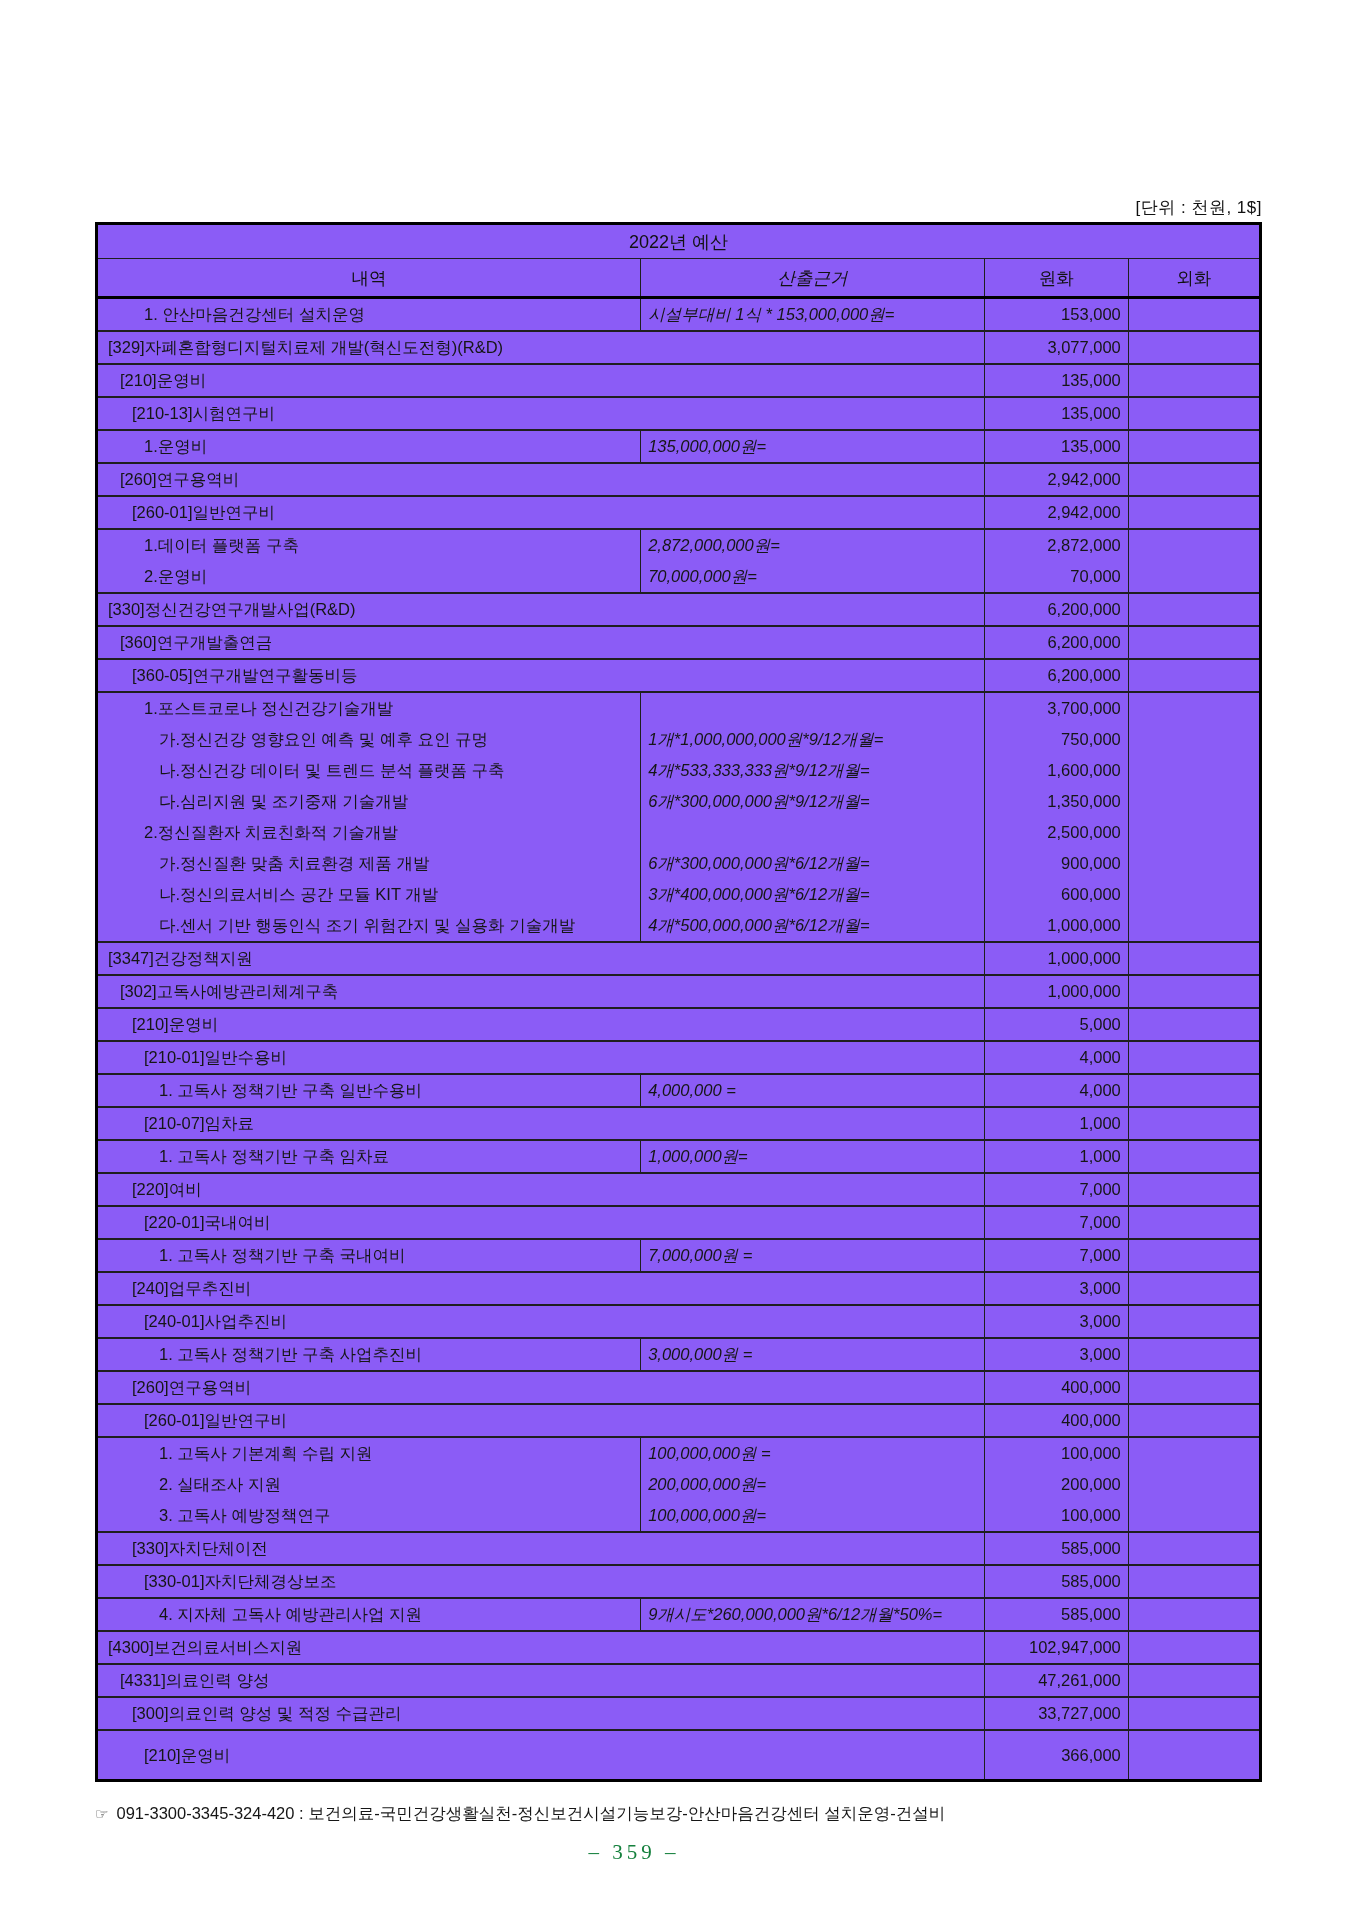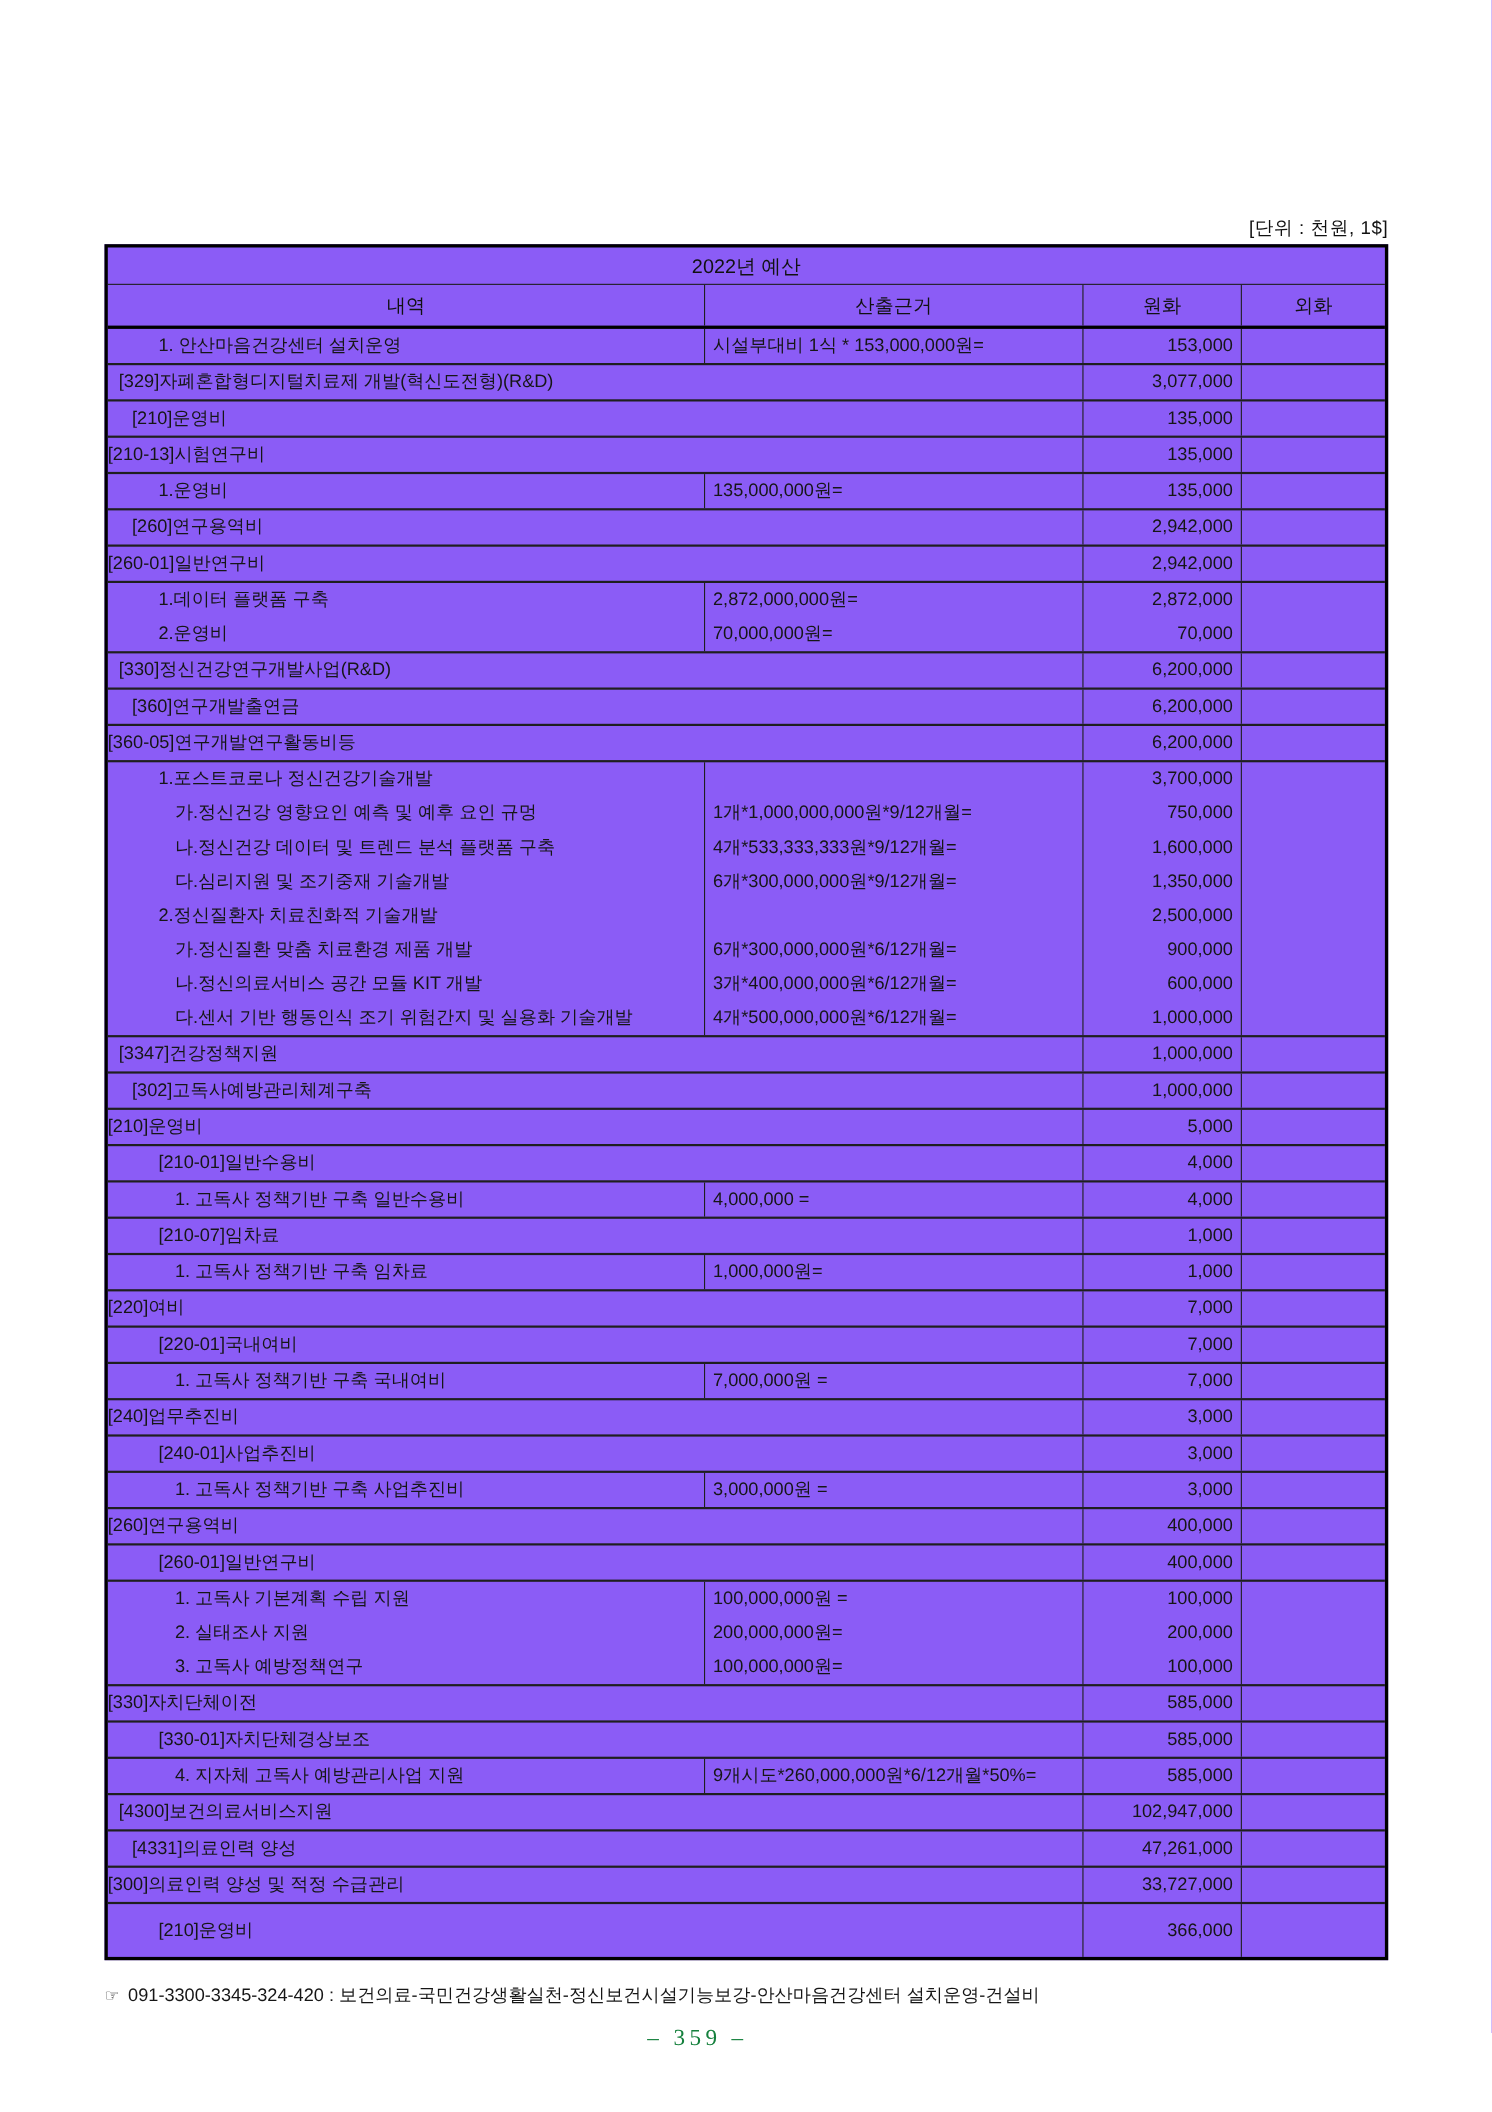--- a/index.html
+++ b/index.html
@@ -22,34 +22,34 @@
     height:34px;align-items:center;justify-content:center;
     font-size:18px;border-bottom:1.5px solid #1f1f1f;color:#111;
   }
   .header-row{height:40px;border-bottom:3px solid #000;}
   .hcell{
     display:flex;align-items:center;justify-content:center;
     font-size:17.5px;box-sizing:border-box;color:#111;
   }
   .cell{box-sizing:border-box;overflow:hidden;}
   .c-name{width:46.7%;}
-  .c-basis{width:29.6%;border-left:1.5px solid #1f1f1f;}
+  .c-basis{width:29.6%;border-left:1.5px solid #1f1f1f;font-style:italic;}
   .c-krw{width:12.4%;border-left:1.5px solid #1f1f1f;}
   .c-fx{width:11.3%;border-left:1.5px solid #1f1f1f;}
   .c-name.wide{width:76.3%;}
   .line{
     height:31px;line-height:31px;font-size:16.5px;
     white-space:nowrap;color:#161616;
   }
   .tall .line{height:48px;line-height:48px;}
   .num{text-align:right;padding-right:7px;font-size:16.5px;}
   .c-basis .line{padding-left:7px;}
   .ind0{padding-left:10px;}
   .ind1{padding-left:22px;}
-  .ind2{}
+  .ind2{padding-left:34px;}
   .ind3{padding-left:46px;}
   .ind4{padding-left:61px;}
   .footer-ref{
     position:absolute;left:95px;top:1803px;width:1167px;
     font-size:16.5px;color:#161616;white-space:nowrap;
   }
   .hand{font-size:15px;color:#333;margin-right:8px;}
   .page-number{
     position:absolute;left:0;top:1840px;width:1268px;text-align:center;
     font-family:"Liberation Serif","DejaVu Serif",serif;

